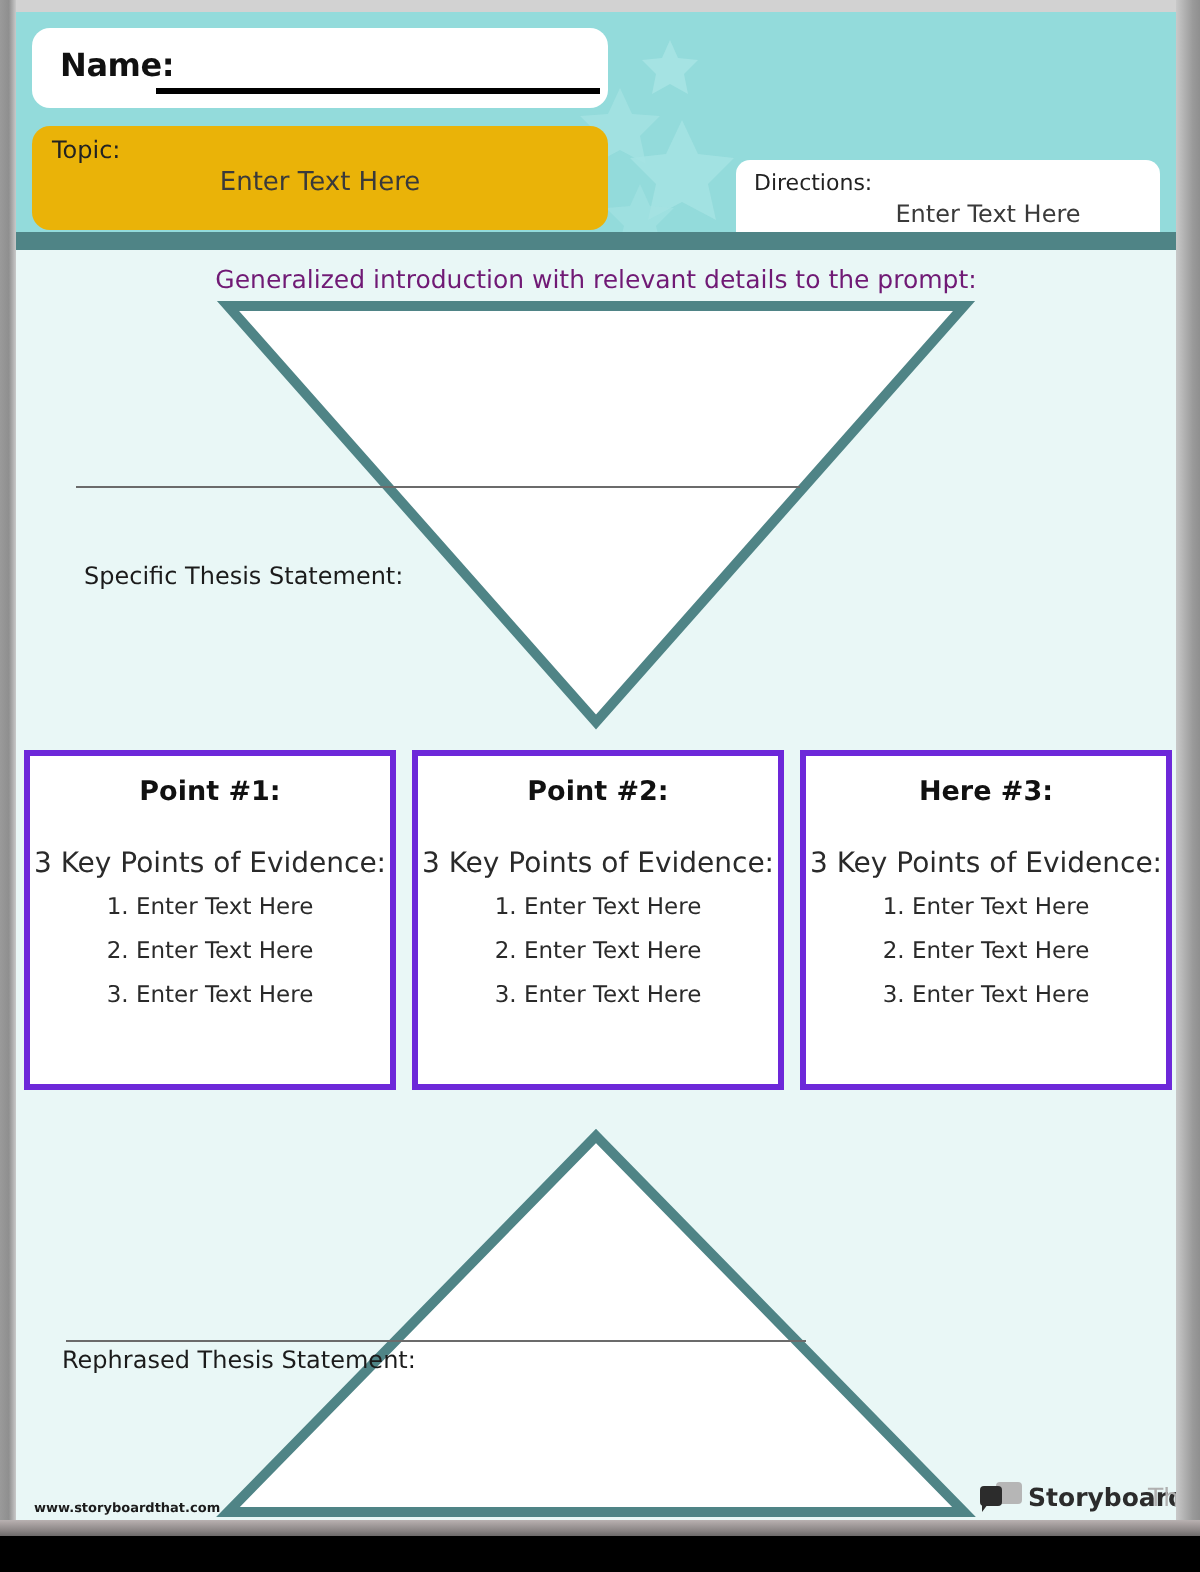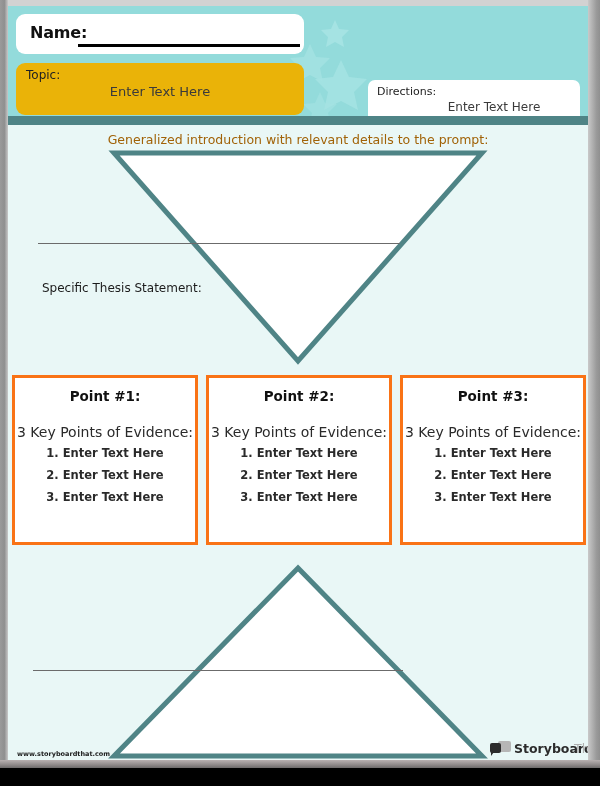--- a/index.html
+++ b/index.html
@@ -33,34 +33,34 @@
            background:#ffffff;border-radius:7px;margin-top:20px;}
   .dir-label{position:absolute;left:9px;top:5px;font-size:11px;color:#222;}
   .dir-value{position:absolute;left:40px;top:20px;width:172px;text-align:center;
              font-size:12px;color:#3a3a3a;}
   .header-rule{position:absolute;left:8px;top:116px;width:580px;height:9px;background:#4f8486;}
 
   
   #body{position:absolute;left:8px;top:125px;width:580px;height:635px;
         background:#e9f7f6;overflow:hidden;}
 
-  .cap{position:absolute;font-size:12.5px;color:#a16207;text-align:center;white-space:nowrap;}
+  .cap{position:absolute;font-size:12.5px;color:#701a75;text-align:center;white-space:nowrap;}
   .tri{position:absolute;overflow:visible;}
   .thesis-rule{position:absolute;height:1px;background:#6b6b6b;}
   .thesis-lbl{position:absolute;font-size:12px;color:#1b1b1b;white-space:nowrap;}
 
   
   .pbox{position:absolute;top:250px;width:186px;height:170px;background:#ffffff;
-        border:3px solid #f97316;box-sizing:border-box;}
+        border:3px solid #6d28d9;box-sizing:border-box;}
   .pbox.b1{left:4px;} .pbox.b2{left:198px;} .pbox.b3{left:392px;}
   .ptitle{position:absolute;left:0;top:10px;width:100%;text-align:center;
           font-size:13.5px;font-weight:bold;color:#111;}
   .pkey{position:absolute;left:0;top:46px;width:100%;text-align:center;
         font-size:14px;color:#2a2a2a;}
-  .pitem{position:absolute;left:0;width:100%;text-align:center;font-size:11.5px;color:#2a2a2a;font-weight:bold;}
+  .pitem{position:absolute;left:0;width:100%;text-align:center;font-size:11.5px;color:#2a2a2a;}
   .pitem.i0{top:68px;} .pitem.i1{top:90px;} .pitem.i2{top:112px;}
 
   
   .site{position:absolute;left:9px;top:625px;font-size:6.5px;font-weight:bold;color:#1b1b1b;}
   .logo{position:absolute;left:480px;top:613px;width:104px;height:22px;}
   .bub-back{position:absolute;left:10px;top:3px;width:13px;height:11px;
             background:#b6b6b6;border-radius:2px;}
   .bub-front{position:absolute;left:2px;top:5px;width:11px;height:10px;
              background:#2c2c2c;border-radius:2px;}
   .bub-front:after{content:"";position:absolute;left:1px;top:9px;
@@ -127,33 +127,34 @@
 
     <div class="pbox b2">
       <div class="ptitle">Point #2:</div>
       <div class="pkey">3 Key Points of Evidence:</div>
       <div class="pitem i0">1. Enter Text Here</div>
       <div class="pitem i1">2. Enter Text Here</div>
       <div class="pitem i2">3. Enter Text Here</div>
     </div>
 
     <div class="pbox b3">
-      <div class="ptitle">Point #3:</div>
+      <div class="ptitle">Here #3:</div>
       <div class="pkey">3 Key Points of Evidence:</div>
       <div class="pitem i0">1. Enter Text Here</div>
       <div class="pitem i1">2. Enter Text Here</div>
       <div class="pitem i2">3. Enter Text Here</div>
     </div>
 
 
     <svg class="tri" style="left:100px;top:437px;" width="380" height="200">
       <polygon points="190,6 374,194 6,194" fill="#ffffff" stroke="#4f8486" stroke-width="5"></polygon>
     </svg>
 
     <div class="thesis-rule" style="left:25px;top:545px;width:370px;"></div>
+    <div class="thesis-lbl" style="left:23px;top:548px;">Rephrased Thesis Statement:</div>
 
     <div class="site">www.storyboardthat.com</div>
 
     <div class="logo">
       <span class="bub-back"></span>
       <span class="bub-front"></span>
       <span class="logo-a">Storyboard</span>
       <span class="logo-b">That</span>
     </div>
   </div>

